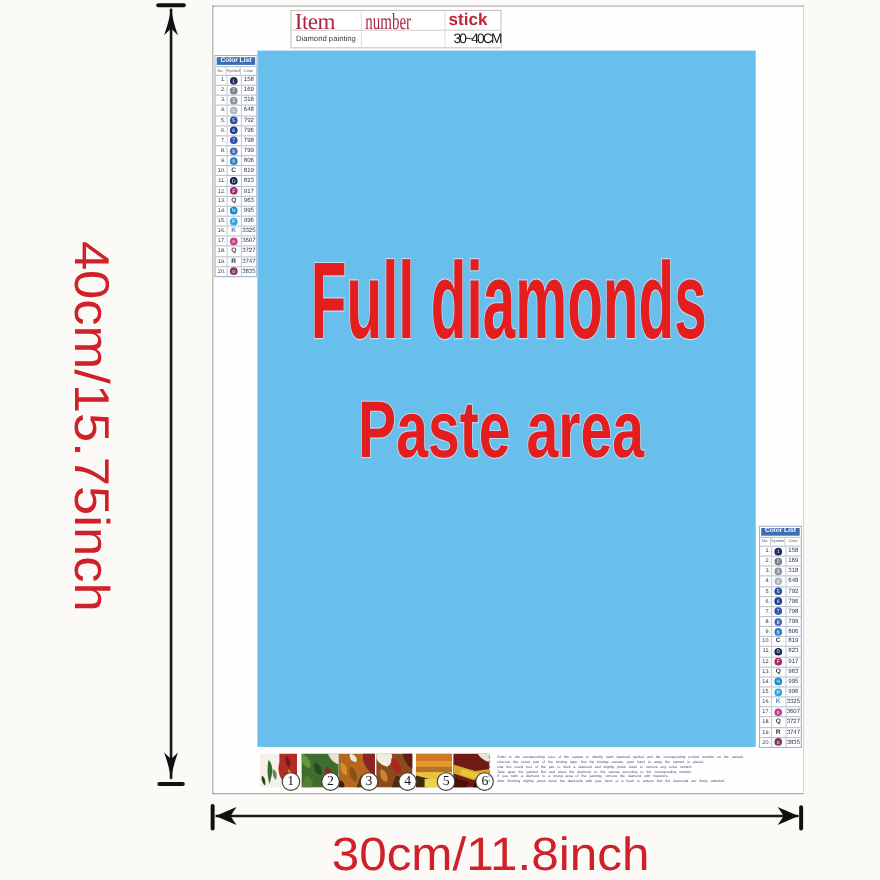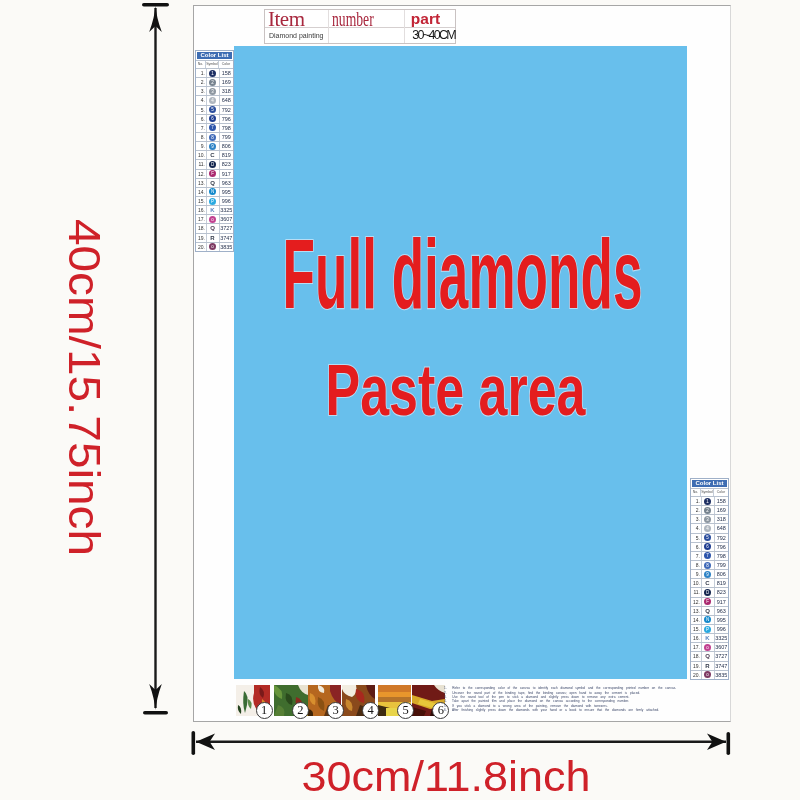--- a/index.html
+++ b/index.html
@@ -17,21 +17,21 @@
 
 <div class="abs" style="left:264px;top:9px;width:190px;height:33px;background:#fff;border:1px solid #c9c2c2;">
 
   <div class="abs" style="left:0;top:17px;width:190px;height:0;border-top:1px solid #d5cfcf;"></div>
   <div class="abs" style="left:63px;top:0px;width:0;height:33px;border-left:1px solid #e2dede;"></div>
   <div class="abs" style="left:139px;top:0px;width:0;height:33px;border-left:1px solid #e2dede;"></div>
 
   <div class="abs" style="left:3px;top:-1px;color:#a8283e;font-family:'Liberation Serif',serif;font-size:21px;line-height:1;letter-spacing:-0.5px;">Item</div>
   <div class="abs" style="left:67px;top:-1px;color:#a8283e;font-family:'Liberation Serif',serif;font-size:21px;line-height:1;transform:scaleX(0.65);transform-origin:0 0;">number</div>
 
-  <div class="abs" style="left:137px;top:1px;width:47px;color:#c22536;font-size:15.5px;line-height:1;font-weight:bold;text-align:center;">part</div>
+  <div class="abs" style="left:137px;top:1px;width:47px;color:#c22536;font-size:15.5px;line-height:1;font-weight:bold;text-align:center;">stick</div>
 
   <div class="abs" style="left:4px;top:22px;color:#3a3a3a;font-size:7px;">Diamond painting</div>
 
   <div class="abs" style="left:141px;top:19px;width:49px;color:#181818;font-size:12.5px;line-height:1;letter-spacing:-1.7px;text-align:right;">30~40CM</div>
 </div>
 
 <svg class="abs" style="left:0;top:0;" width="800" height="800" viewBox="0 0 800 800">
 
   <text x="462.5" y="307.5" font-family="Liberation Sans" font-size="99" font-weight="bold" fill="#e41d1e" stroke="#eef2fa" stroke-opacity="0.6" stroke-width="2.2" paint-order="stroke" text-anchor="middle" textLength="360" lengthAdjust="spacingAndGlyphs">Full diamonds</text>
 

